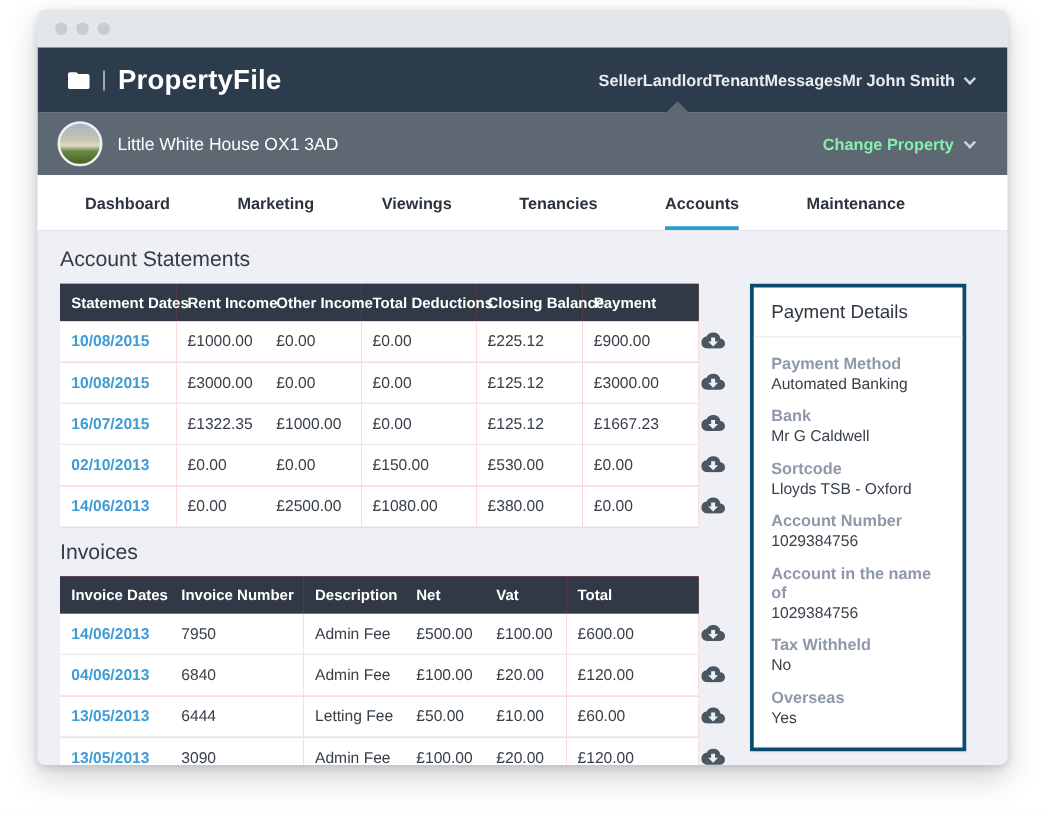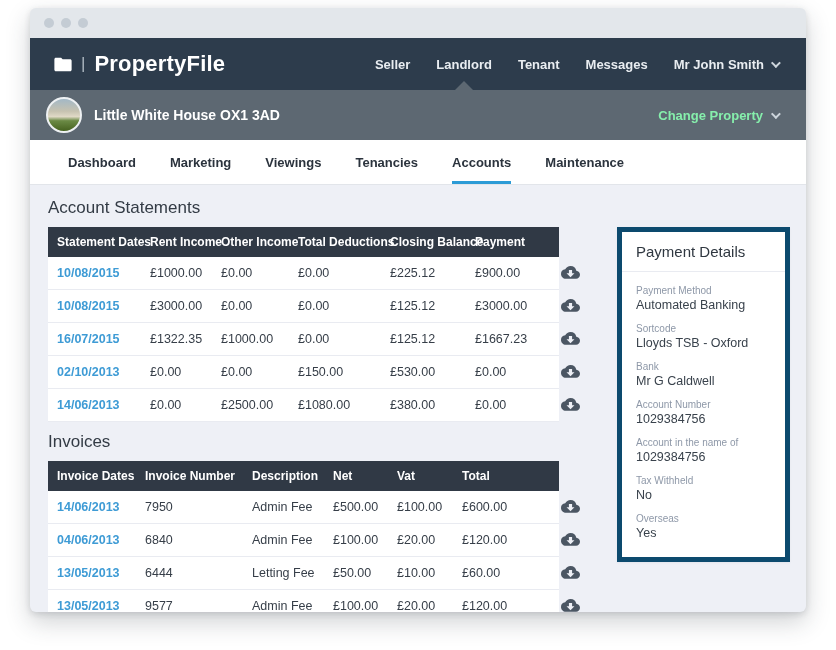--- a/index.html
+++ b/index.html
@@ -10,54 +10,54 @@
     box-shadow:0 10px 24px rgba(40,50,60,.22), 0 2px 6px rgba(40,50,60,.15);
   }
   
   .titlebar { height:30px; background:#e3e7eb; display:flex; align-items:center; padding-left:14px; gap:7px; }
   .titlebar .dot { width:10px; height:10px; border-radius:50%; background:#c4ccd4; }
   
   .navbar { height:52px; background:#2d3c4c; display:flex; align-items:center; justify-content:space-between; padding:0 28px 0 24px; position:relative; }
   .brand { display:flex; align-items:center; gap:9px; color:#fff; }
   .brand .sep { color:#aeb8c2; font-size:17px; font-weight:300; }
   .brand .brand-name { font-size:22px; font-weight:bold; letter-spacing:.2px; }
-  .nav { display:flex; align-items:center; gap:26px; }
+  .nav { display:flex; align-items:center; }
   .nav-item { color:#e9edf1; font-size:13px; font-weight:bold; cursor:pointer; position:relative; }
   .nav-item.user { display:flex; align-items:center; gap:7px; }
   .chev { width:7px; height:7px; border-right:2px solid #cdd5dc; border-bottom:2px solid #cdd5dc; transform:rotate(45deg) translateY(-2px); display:inline-block; }
   .caret-up { position:absolute; left:50%; bottom:-1px; transform:translateX(-50%);
     width:0; height:0; border-left:11px solid transparent; border-right:11px solid transparent; border-bottom:11px solid #5d6872; }
   
   .property-bar { height:50px; background:#5d6872; display:flex; align-items:center; justify-content:space-between; padding:0 28px 0 16px; }
   .prop-left { display:flex; align-items:center; gap:12px; }
   .avatar { width:36px; height:36px; border-radius:50%; border:2px solid #eef1f3;
     background:linear-gradient(180deg,#a3b8c6 0%,#c6c2b0 38%,#e0d9c6 55%,#6b8a45 68%,#46621f 100%); }
-  .prop-name { color:#fff; font-size:14px; font-weight:bold; }
+  .prop-name { color:#fff; font-size:14px; font-weight:normal; }
   .change-prop { color:#86efac; font-size:13px; font-weight:bold; display:flex; align-items:center; gap:8px; cursor:pointer; }
   
-  .tabbar { height:45px; background:#fff; border-bottom:1px solid #e2e5ea; display:flex; align-items:stretch; padding-left:38px; gap:34px; }
+  .tabbar { height:45px; background:#fff; border-bottom:1px solid #e2e5ea; display:flex; align-items:stretch; padding-left:38px; gap:54px; }
   .tab { display:flex; align-items:center; color:#2b333d; font-size:13px; font-weight:bold; cursor:pointer; border-bottom:3px solid transparent; padding-top:3px; }
   .tab.active { border-bottom-color:#2c9bd6; }
   
-  .content { display:flex; gap:17px; padding:0 16px 0 18px; }
+  .content { display:flex; padding:0 16px 0 18px; }
   .main { width:552px; }
   h2.section-title { font-size:17px; font-weight:normal; color:#333b45; margin:13px 0 9px 0; }
   table { border-collapse:collapse; table-layout:fixed; width:468px; background:#ef4444; }
   thead th { background:#303945; color:#fff; font-size:12px; font-weight:bold; text-align:left; padding:8px 4px 8px 9px; white-space:nowrap; }
   tbody td { font-size:12.5px; color:#363e48; padding:9px 4px 9px 9px; border-bottom:1px solid #e9ebf1; background:#fff; white-space:nowrap; }
   td.date { color:#3e9bd5; font-weight:bold; cursor:pointer; }
   td.dl { text-align:center; padding:6px 2px; }
   .dl-btn { background:none; border:none; cursor:pointer; padding:0; line-height:0; }
   
   .side { width:173px; margin-top:42px; }
-  .panel { background:#fff; border:5px solid #0c4a6e; box-shadow:0 1px 2px rgba(60,70,80,.06); }
+  .panel { background:#fff; border:3px solid #0c4a6e; box-shadow:0 1px 2px rgba(60,70,80,.06); }
   .panel-title { font-size:15px; color:#2f3740; padding:11px 14px; border-bottom:1px solid #e9ebf1; }
   .panel-body { padding:13px 14px 6px 14px; }
   .field { margin-bottom:11px; }
-  .field .label { font-size:10px; font-weight:normal; color:#8e98a8; margin-bottom:2px; }
+  .field .label { font-size:13px; font-weight:bold; color:#8e98a8; margin-bottom:2px; }
   .field .value { font-size:12.5px; color:#39424c; }
 </style>
 </head>
 <body>
 
 <div class="window">
 
   <div class="titlebar">
     <span class="dot"></span>
     <span class="dot"></span>
@@ -301,21 +301,21 @@
                     <svg width="19" height="14" viewBox="0 0 24 17">
                       <path fill="#4b5663" fill-rule="evenodd" d="M19.35 7.04A7.49 7.49 0 0 0 12 1C9.11 1 6.6 2.64 5.35 5.04A5.994 5.994 0 0 0 0 11c0 3.31 2.69 6 6 6h13c2.76 0 5-2.24 5-5 0-2.64-2.05-4.78-4.65-4.96zM17 10l-5 5-5-5h3V6h4v4h3z"></path>
                     </svg>
                   </span>
                 </button>
               </td>
             </tr>
 
             <tr>
               <td class="date">13/05/2013</td>
-              <td>9577</td>
+              <td>3090</td>
               <td>Admin Fee</td>
               <td>£100.00</td>
               <td>£20.00</td>
               <td>£120.00</td>
               <td class="dl">
                 <button class="dl-btn">
                   <span>
                     <svg width="19" height="14" viewBox="0 0 24 17">
                       <path fill="#4b5663" fill-rule="evenodd" d="M19.35 7.04A7.49 7.49 0 0 0 12 1C9.11 1 6.6 2.64 5.35 5.04A5.994 5.994 0 0 0 0 11c0 3.31 2.69 6 6 6h13c2.76 0 5-2.24 5-5 0-2.64-2.05-4.78-4.65-4.96zM17 10l-5 5-5-5h3V6h4v4h3z"></path>
                     </svg>
@@ -331,30 +331,30 @@
       <div class="panel">
         <div class="panel-title">Payment Details</div>
         <div class="panel-body">
 
             <div class="field">
               <div class="label">Payment Method</div>
               <div class="value">Automated Banking</div>
             </div>
 
             <div class="field">
+              <div class="label">Bank</div>
+              <div class="value">Mr G Caldwell</div>
+            </div>
+
+            <div class="field">
               <div class="label">Sortcode</div>
               <div class="value">Lloyds TSB - Oxford</div>
             </div>
 
             <div class="field">
-              <div class="label">Bank</div>
-              <div class="value">Mr G Caldwell</div>
-            </div>
-
-            <div class="field">
               <div class="label">Account Number</div>
               <div class="value">1029384756</div>
             </div>
 
             <div class="field">
               <div class="label">Account in the name of</div>
               <div class="value">1029384756</div>
             </div>
 
             <div class="field">

